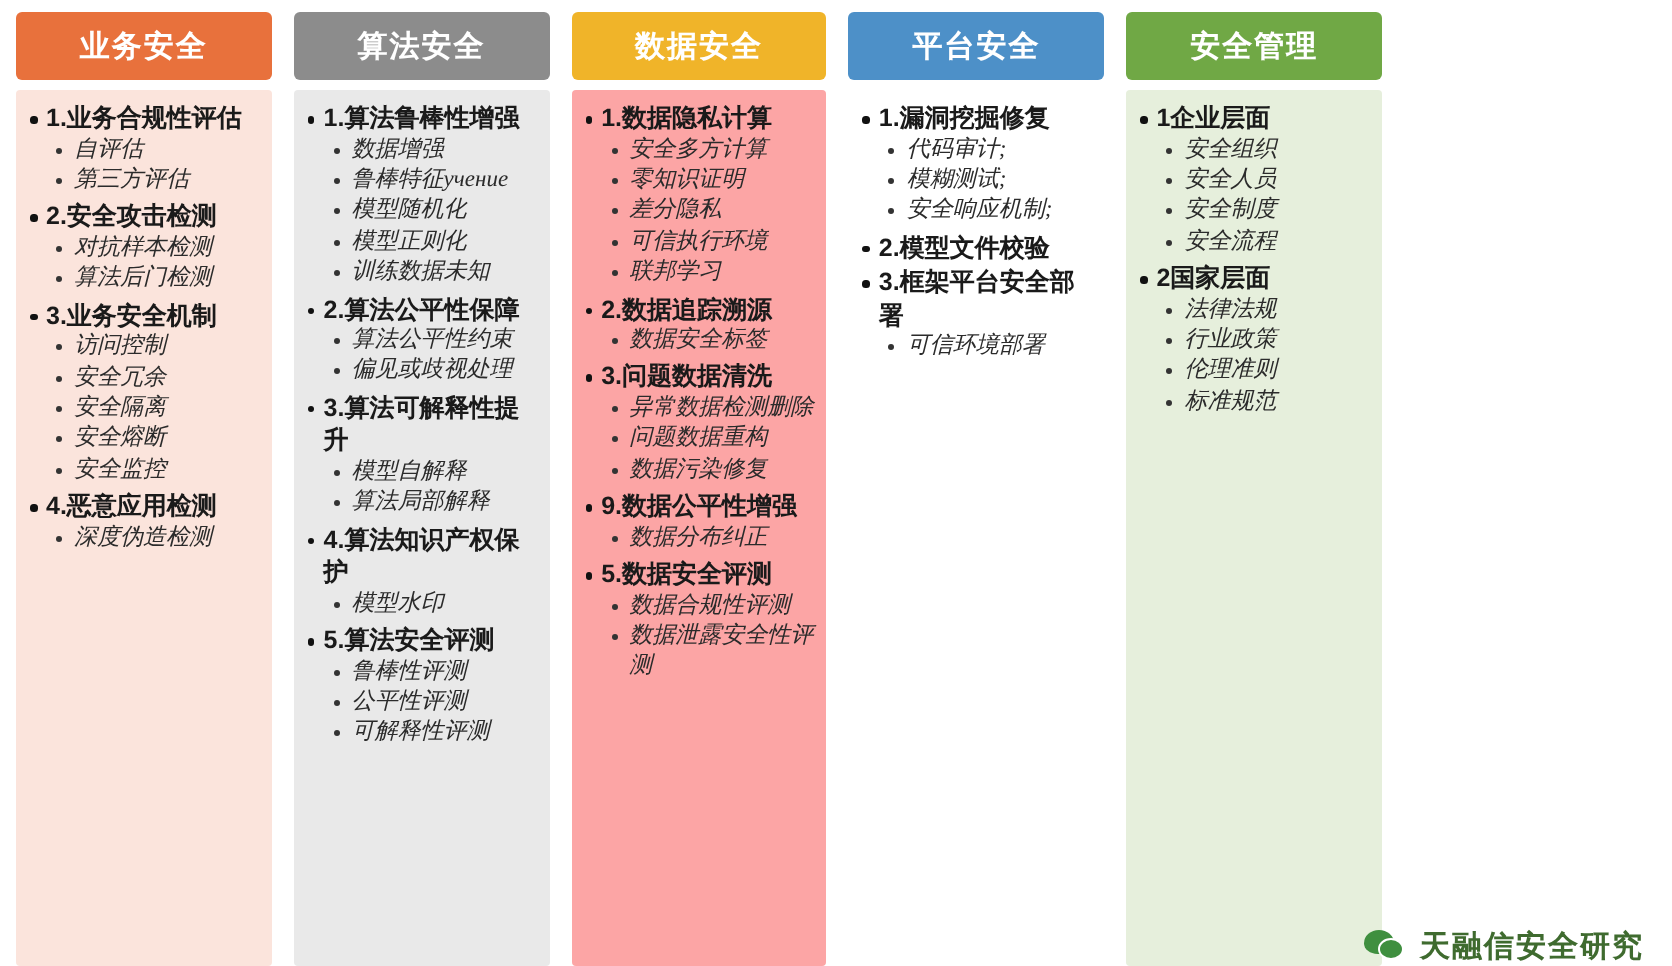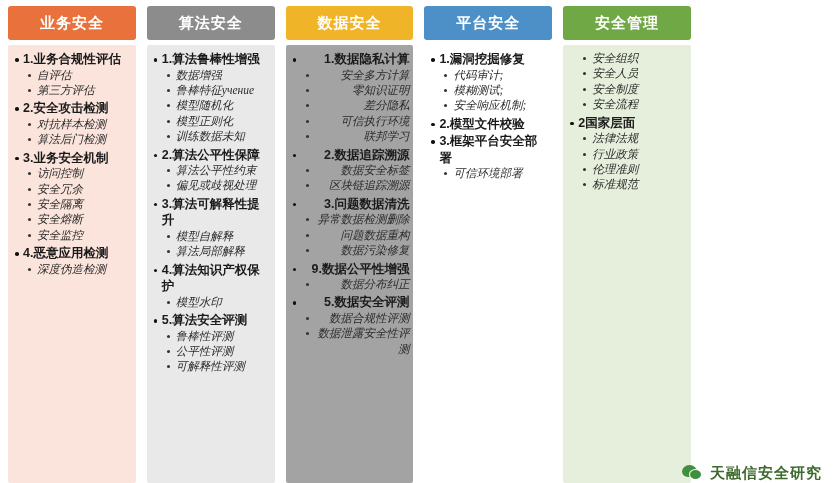--- a/index.html
+++ b/index.html
@@ -267,21 +267,21 @@
               <li>
                 <div class="l2">可解释性评测</div>
               </li>
             </ul>
           </li>
         </ul>
       </div>
     </div>
     <div class="column">
       <div class="col-header" style="background: rgb(240, 180, 41); font-family: Liberation Mono, monospace;">数据安全</div>
-      <div class="col-body" style="background: #a3a3a3; text-align: right;">
+      <div class="col-body" style="background: #fca5a5;">
         <ul class="lvl1">
           <li class="item1">
             <div class="l1">1.数据隐私计算</div>
             <ul class="lvl2">
               <li>
                 <div class="l2">安全多方计算</div>
               </li>
               <li>
                 <div class="l2">零知识证明</div>
               </li>
@@ -294,23 +294,20 @@
               <li>
                 <div class="l2">联邦学习</div>
               </li>
             </ul>
           </li>
           <li class="item1">
             <div class="l1">2.数据追踪溯源</div>
             <ul class="lvl2">
               <li>
                 <div class="l2">数据安全标签</div>
-              </li>
-              <li>
-                <div class="l2">区块链追踪溯源</div>
               </li>
             </ul>
           </li>
           <li class="item1">
             <div class="l1">3.问题数据清洗</div>
             <ul class="lvl2">
               <li>
                 <div class="l2">异常数据检测删除</div>
               </li>
               <li>
@@ -373,20 +370,21 @@
             </ul>
           </li>
         </ul>
       </div>
     </div>
     <div class="column">
       <div class="col-header" style="background: rgb(112, 168, 69);">安全管理</div>
       <div class="col-body" style="background: rgb(230, 239, 220);">
         <ul class="lvl1">
           <li class="item1">
+            <div class="l1">1企业层面</div>
             <ul class="lvl2">
               <li>
                 <div class="l2">安全组织</div>
               </li>
               <li>
                 <div class="l2">安全人员</div>
               </li>
               <li>
                 <div class="l2">安全制度</div>
               </li>

